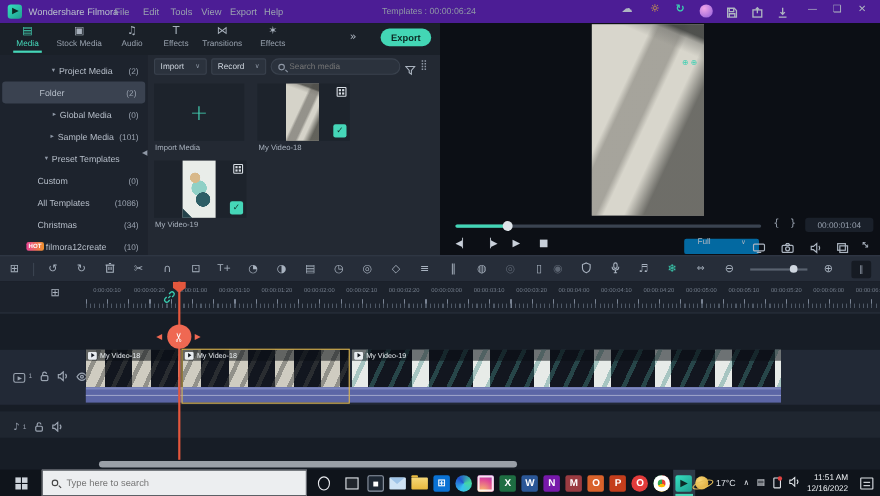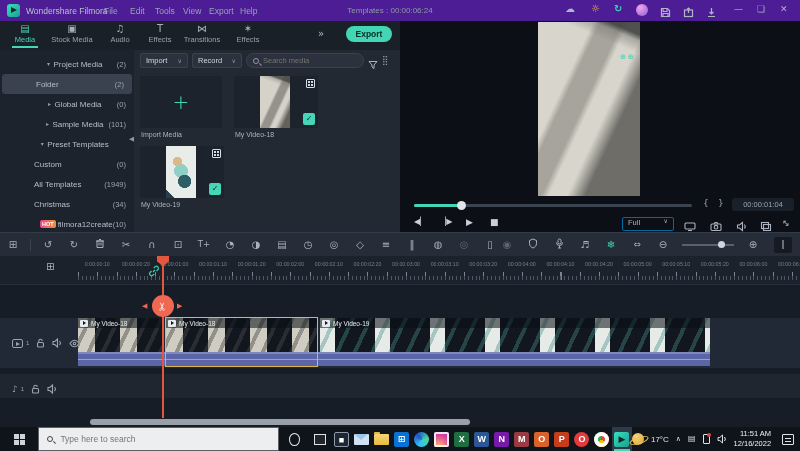--- a/index.html
+++ b/index.html
@@ -66,21 +66,21 @@
   
   #preview { left:400px; top:21px; width:400px; height:211px; background:#0c0f15; }
   #video-art { position:absolute; left:138px; top:1px; width:102px; height:174px; background:linear-gradient(203deg,rgba(64,66,64,.9) 0 6%,rgba(120,120,116,.5) 9%,rgba(0,0,0,0) 15%),linear-gradient(115deg,rgba(0,0,0,0) 30%,rgba(105,103,97,.45) 34% 46%,rgba(0,0,0,0) 50%),linear-gradient(115deg,rgba(0,0,0,0) 60%,rgba(80,80,76,.78) 70%),#d8d6cc; }
   #preview-overlay-icons { position:absolute; left:220px; top:33px; color:#3ad0b2; font-size:7px; letter-spacing:2px; }
   #seekbar { position:absolute; left:14px; top:183px; width:278px; height:3px; background:#3a4350; border-radius:2px; }
   #seek-fill { position:absolute; left:0; top:0; height:3px; width:47px; background:#42d6b6; border-radius:2px; }
   #seek-thumb { position:absolute; left:43px; top:-3px; width:9px; height:9px; border-radius:50%; background:#dfe5ea; }
   .brace { position:absolute; top:178px; color:#9aa3b0; font-size:9px; }
   #preview-timecode { position:absolute; left:332px; top:177px; width:62px; height:13px; background:#1a202a; border-radius:3px; color:#98a1af; font-size:7.5px; text-align:center; line-height:13px; }
   .transport { position:absolute; top:197px; color:#c9d0da; font-size:9px; }
-  #res-select { position:absolute; left:222px; top:196px; width:52px; height:14px; border:1px solid #0369a1; border-radius:2px; color:#aab3bf; font-size:7.5px; display:flex; align-items:flex-start; justify-content:space-between; padding:0 5px; }
+  #res-select { position:absolute; left:222px; top:196px; width:68px; height:14px; border:7px solid #0369a1; border-radius:2px; color:#aab3bf; font-size:7.5px; display:flex; align-items:flex-end; justify-content:space-between; padding:0 5px; }
   .pv-svg { position:absolute; top:197px; }
   .pv-svg svg { stroke:#aab3bf; fill:none; stroke-width:1.1; }
   #expand-icon { position:absolute; left:382px; top:198px; color:#aab3bf; font-size:9px; transform:rotate(45deg); }
 
   
   #toolbar { left:0; top:232px; width:800px; height:24px; background:#262d39; border-top:1px solid #323a47; display:flex; align-items:center; }
   .tbi { width:26px; text-align:center; color:#a8b2bf; font-size:10px; }
   .tbi.sm { font-size:8.5px; }
   .tbi.dim { color:#5d6673; }
   .tbi.teal { color:#3ad0b2; }
@@ -242,27 +242,27 @@
     <div class="sb-item lvl0">
       <span class="ic exp">▾</span>
       <span>Preset Templates</span>
     </div>
     <div class="sb-item lvl1">
       <span>Custom</span>
       <span class="sb-count">(0)</span>
     </div>
     <div class="sb-item lvl1">
       <span>All Templates</span>
-      <span class="sb-count">(1949)</span>
+      <span class="sb-count">(1086)</span>
     </div>
     <div class="sb-item lvl1">
       <span>Christmas</span>
       <span class="sb-count">(34)</span>
     </div>
-    <div class="sb-item lvl1" style="padding-left:40px">
+    <div class="sb-item lvl1" style="padding-left:24px">
       <span class="hot">HOT</span>
       <span>filmora12create</span>
       <span class="sb-count">(10)</span>
     </div>
     <div class="abs folder-btns">🗀🗁</div>
   </div>
   <span class="abs ic" id="collapse-arrow">◀</span>
 
   <div class="abs" id="media-panel">
     <div class="abs mp-btn" style="left:6px;width:48px">

